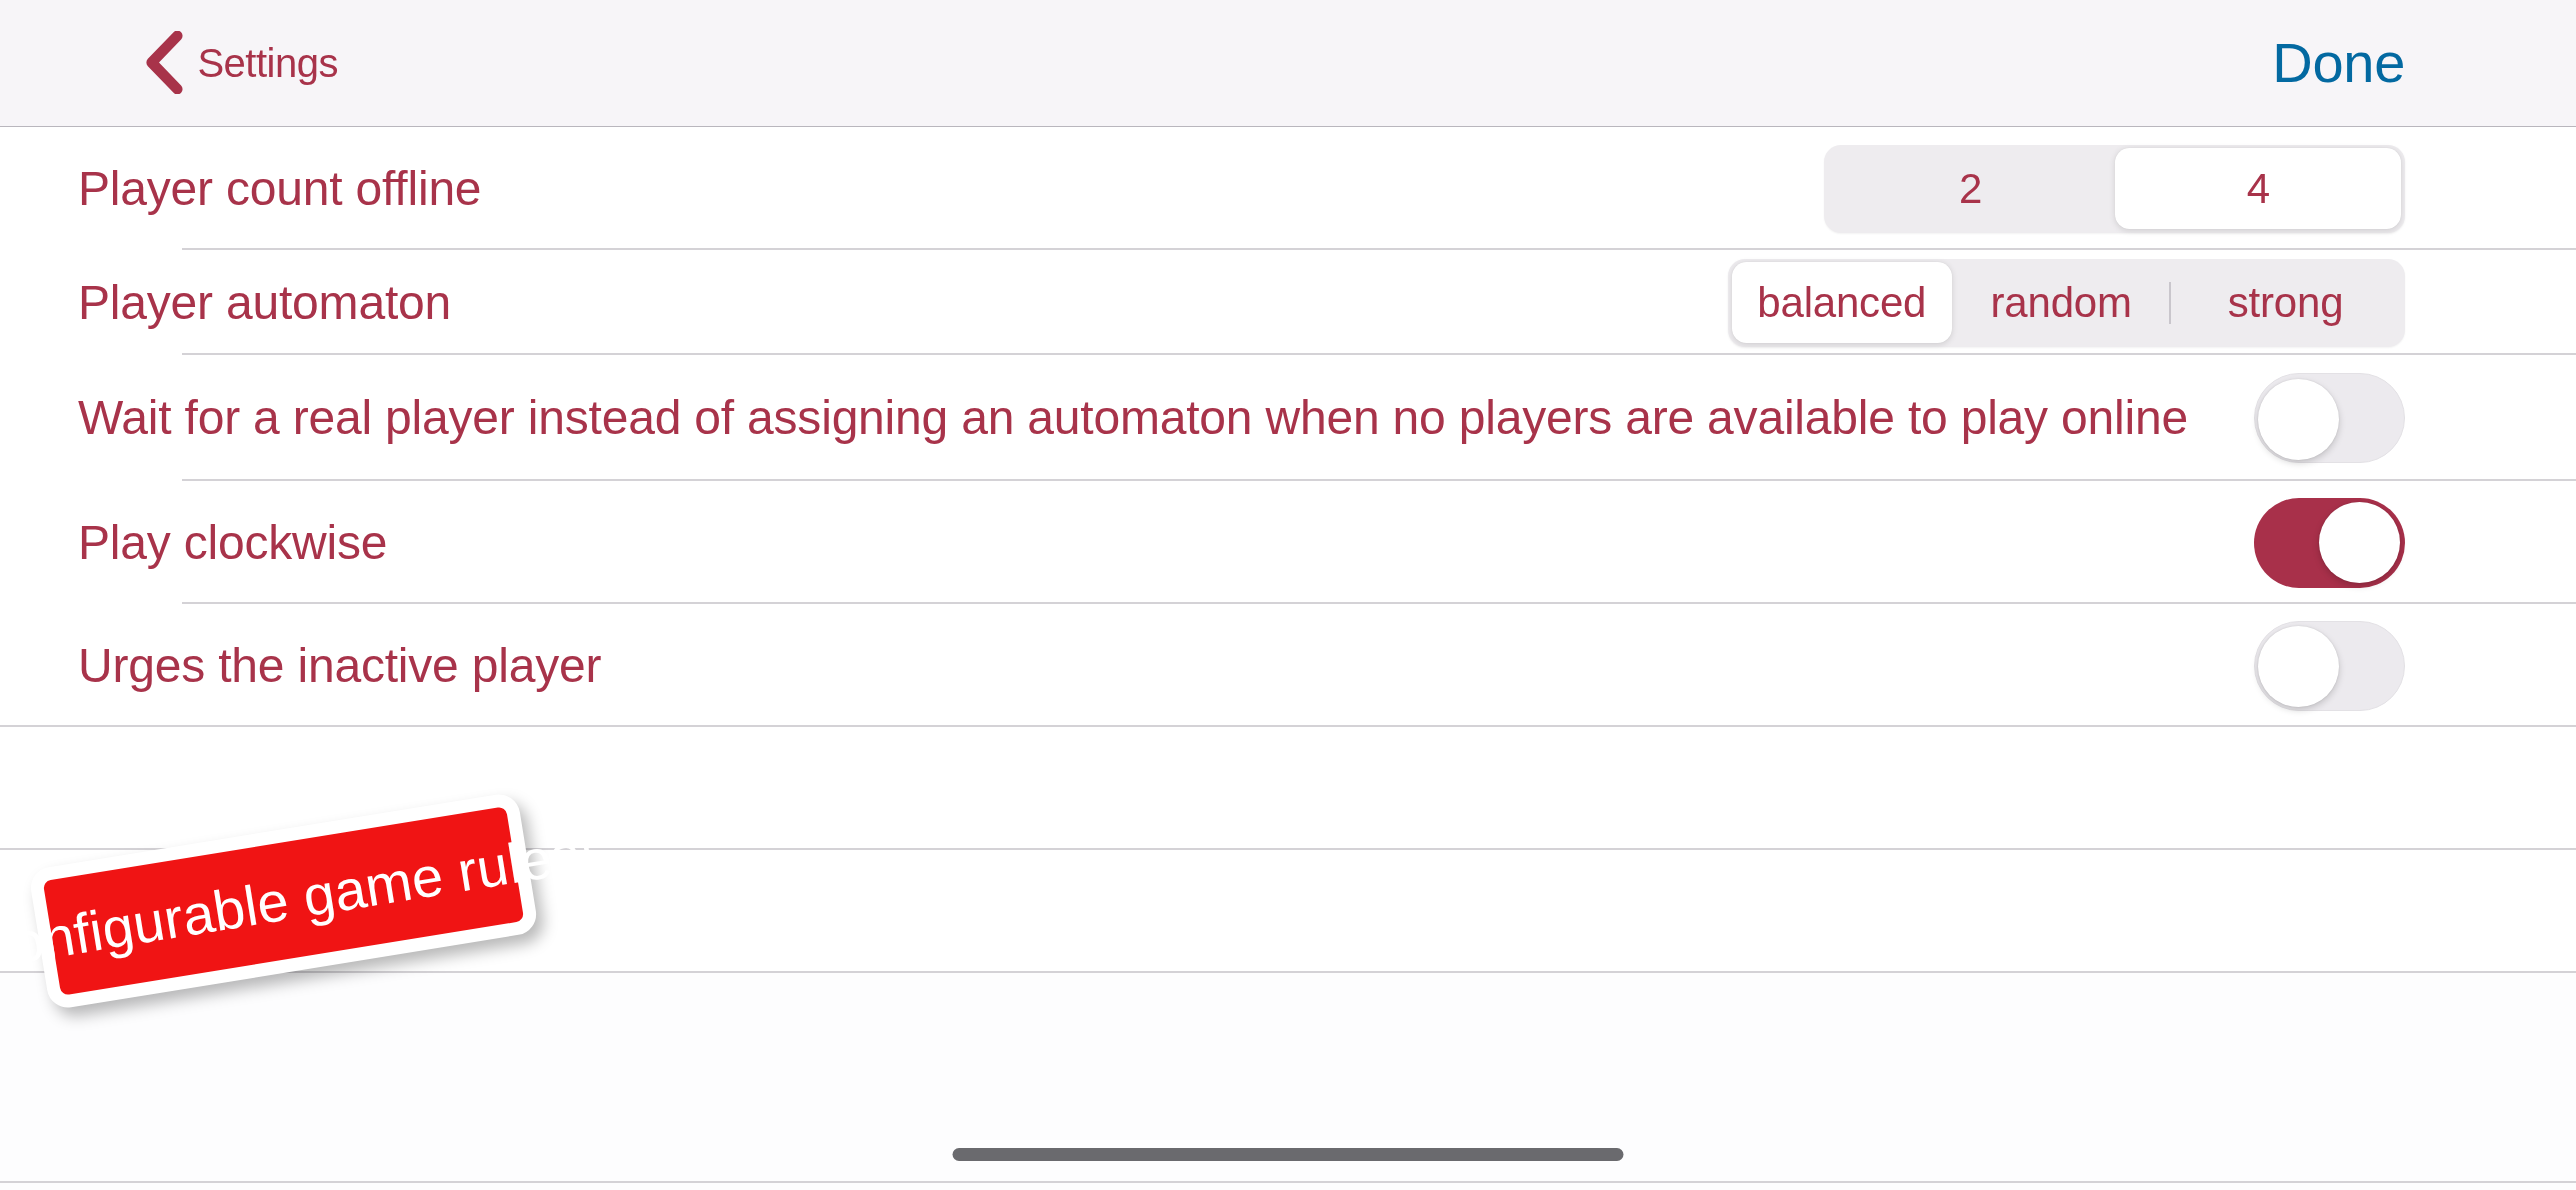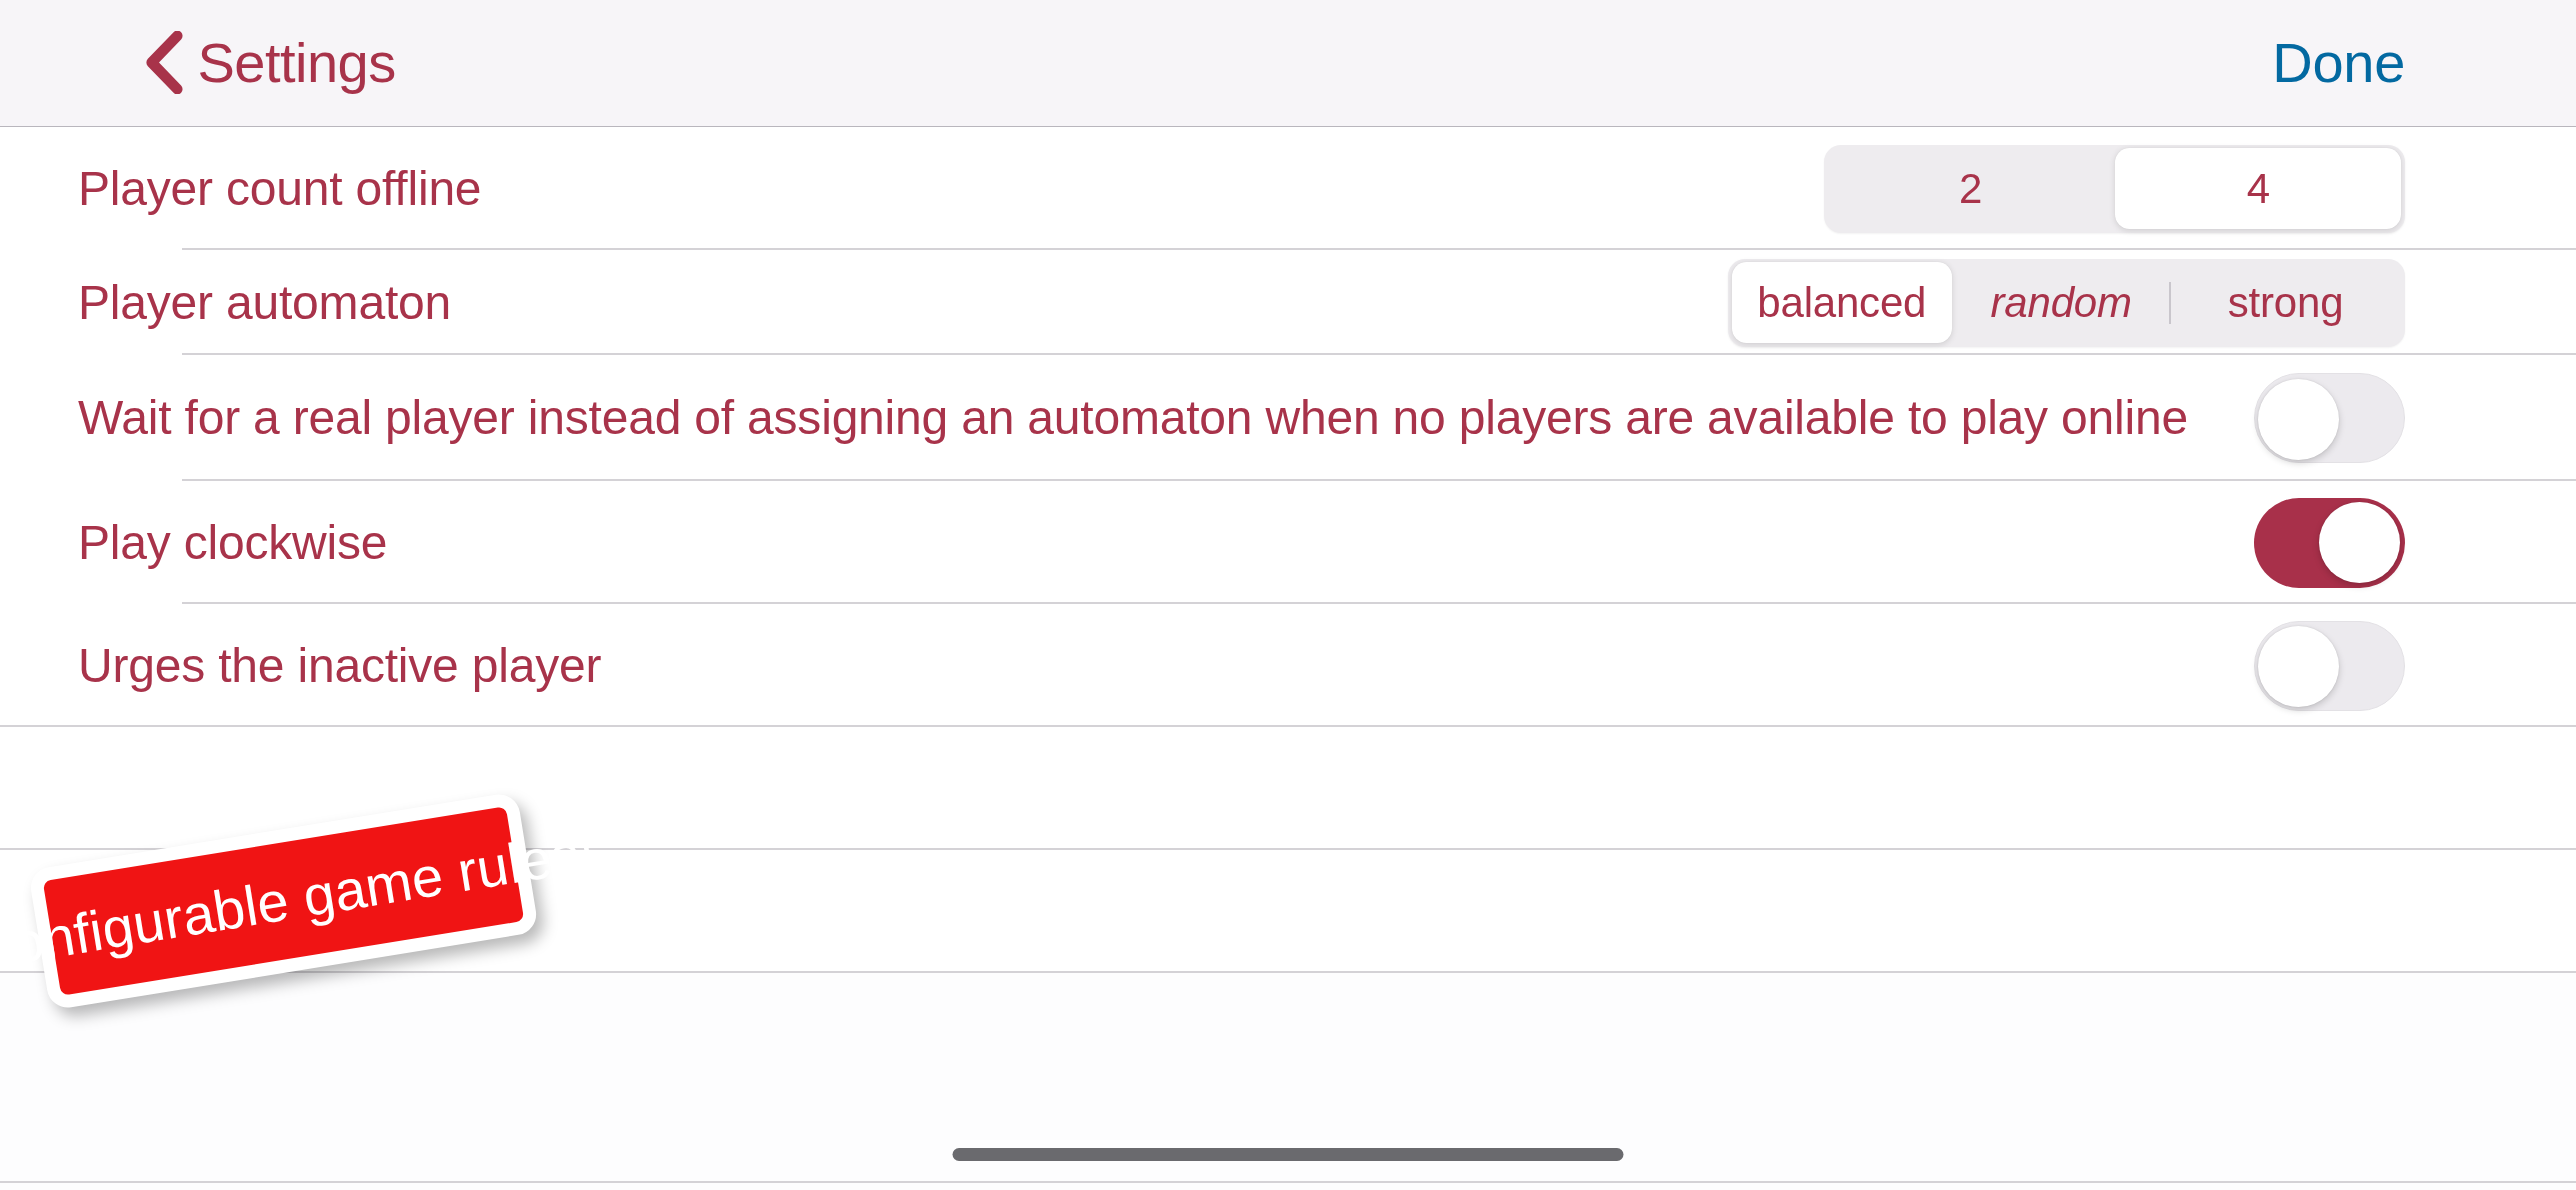--- a/index.html
+++ b/index.html
@@ -43,21 +43,21 @@
     gap: 13.4px;
     cursor: pointer;
   }
   .chevron-left {
     display: block;
     width: 40px;
     height: 63px;
     flex: 0 0 auto;
   }
   .nav-back-label {
-    font-size: 56px;
+    font-size: 40px;
     color: #a8334a;
     letter-spacing: -0.5px;
     line-height: 1;
     white-space: nowrap;
   }
   .nav-done {
     position: absolute;
     right: 171px;
     top: 0;
     height: 125px;
@@ -159,21 +159,21 @@
   }
   .seg-sep.hidden { background: transparent; }
 
   
   #seg-playercount { width: 581px; }
   #seg-playercount .seg { width: 287px; }
 
   
   #seg-strength { width: 677px; }
   #seg-strength .seg-balanced { width: 220px; }
-  #seg-strength .seg-random  { width: 215px; font-style: italic; }
+  #seg-strength .seg-random  { width: 215px; }
   #seg-strength .seg-strong  { width: 230px; }
 
   
   .switch {
     position: relative;
     width: 151px;
     height: 90px;
     border-radius: 45px;
     cursor: pointer;
     box-sizing: border-box;

